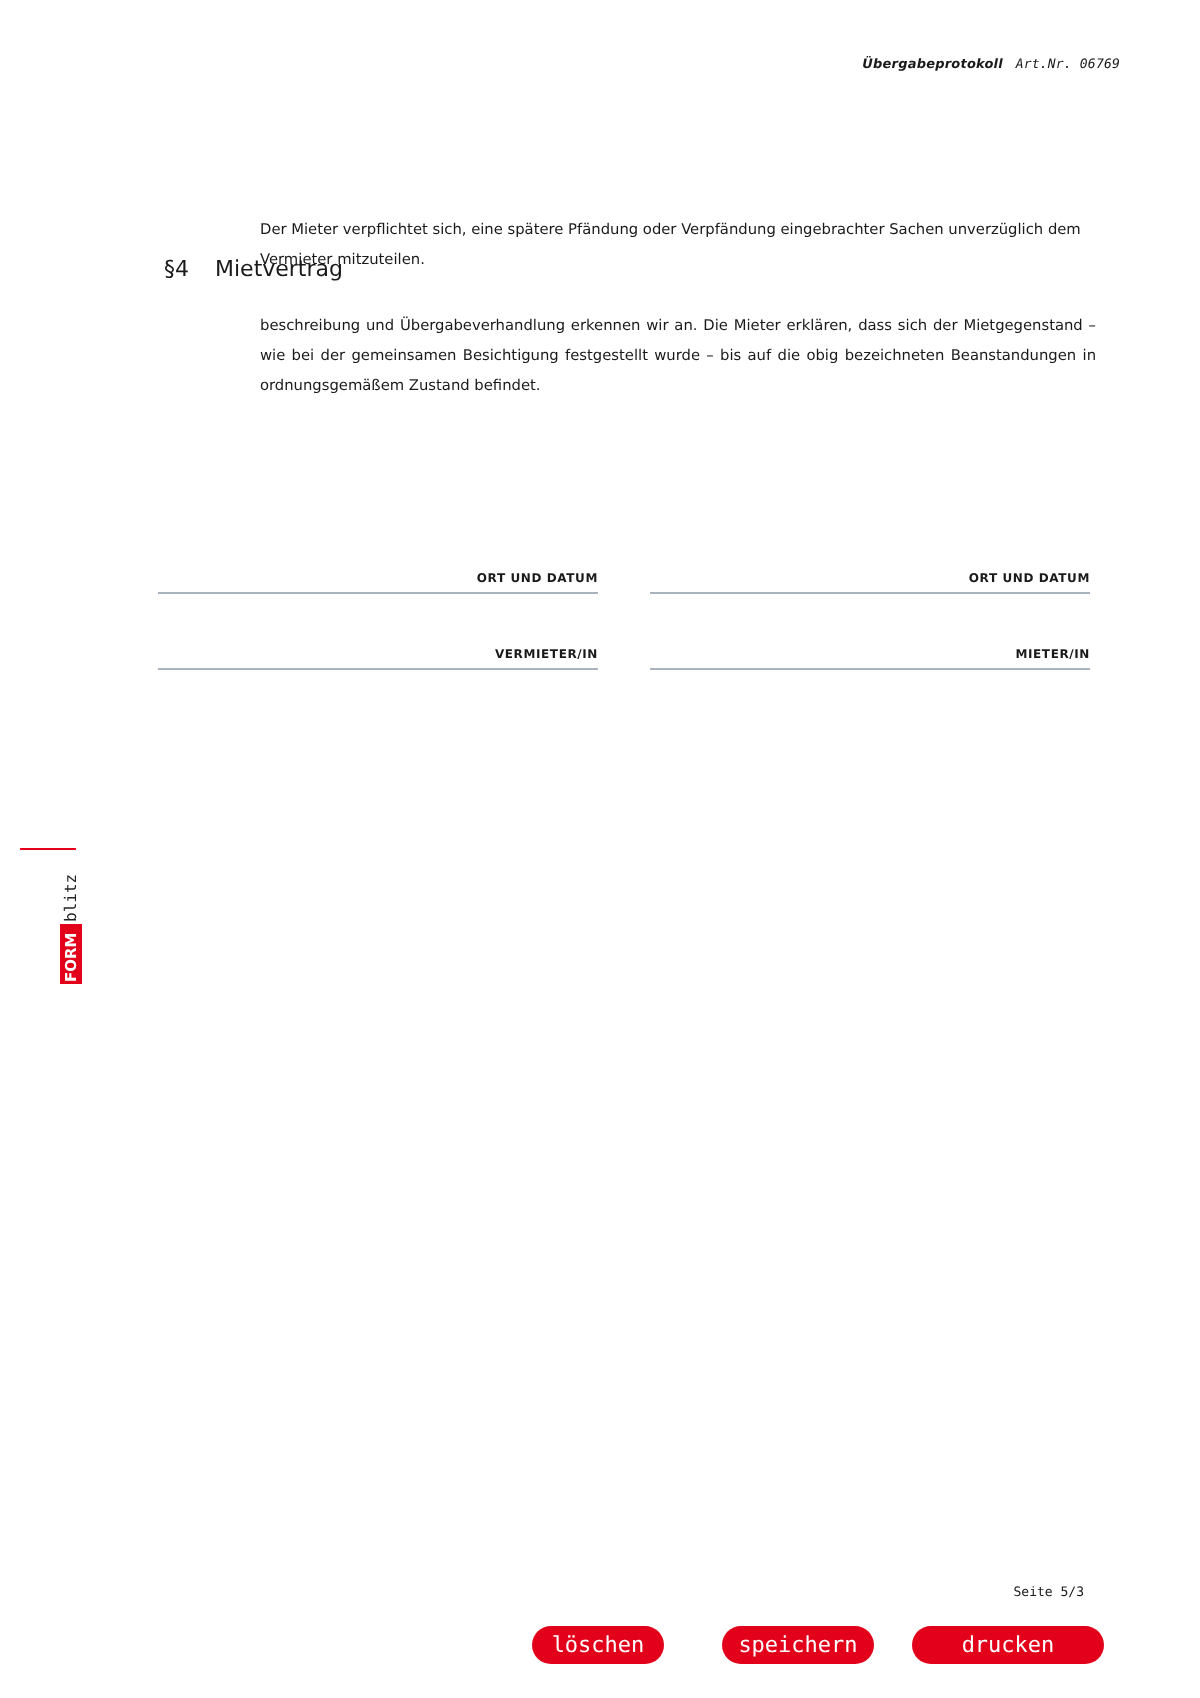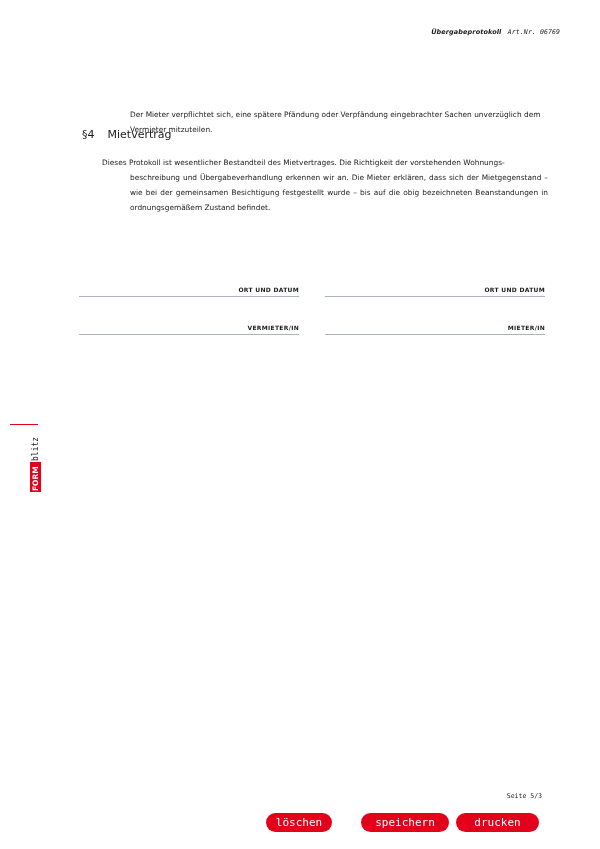--- a/index.html
+++ b/index.html
@@ -32,21 +32,20 @@
 </div>
 
 <div class="para1">Der Mieter verpflichtet sich, eine spätere Pfändung oder Verpfändung eingebrachter Sachen unverzüglich dem Vermieter mitzuteilen.</div>
 
 <div class="section-title">
   <span class="num">§4</span>
   <span>Mietvertrag</span>
 </div>
 
 <div class="para2">
-  <span class="first">Dieses Protokoll ist wesentlicher Bestandteil des Mietvertrages. Die Richtigkeit der vorstehenden Wohnungs-</span>
   <span class="rest">beschreibung und Übergabeverhandlung erkennen wir an. Die Mieter erklären, dass sich der Mietgegenstand – wie bei der gemeinsamen Besichtigung festgestellt wurde – bis auf die obig bezeichneten Beanstandungen in ordnungsgemäßem Zustand befindet.</span>
 </div>
 
 <div class="sig" style="left:79px; top:283px; width:220px;">
   <span class="sig-label">ORT UND DATUM</span>
   <div class="sig-line"></div>
 </div>
 <div class="sig" style="left:325px; top:283px; width:220px;">
   <span class="sig-label">ORT UND DATUM</span>
   <div class="sig-line"></div>
@@ -63,14 +62,14 @@
 <div class="logo-line"></div>
 <div class="logo">
   <div class="logo-form"></div>
   <span class="logo-form-text">FORM</span>
   <span class="logo-blitz-text">blitz</span>
 </div>
 
 <div class="pageno">Seite 5/3</div>
 
 <button class="btn" style="left:266px; width:66px;">löschen</button>
-<button class="btn" style="left:361px; width:88px;">speichern</button>
-<button class="btn" style="left:456px; width:83px;">drucken</button>
+<button class="btn" style="left:361px; width:76px;">speichern</button>
+<button class="btn" style="left:456px; width:96px;">drucken</button>
 
 </body></html>

